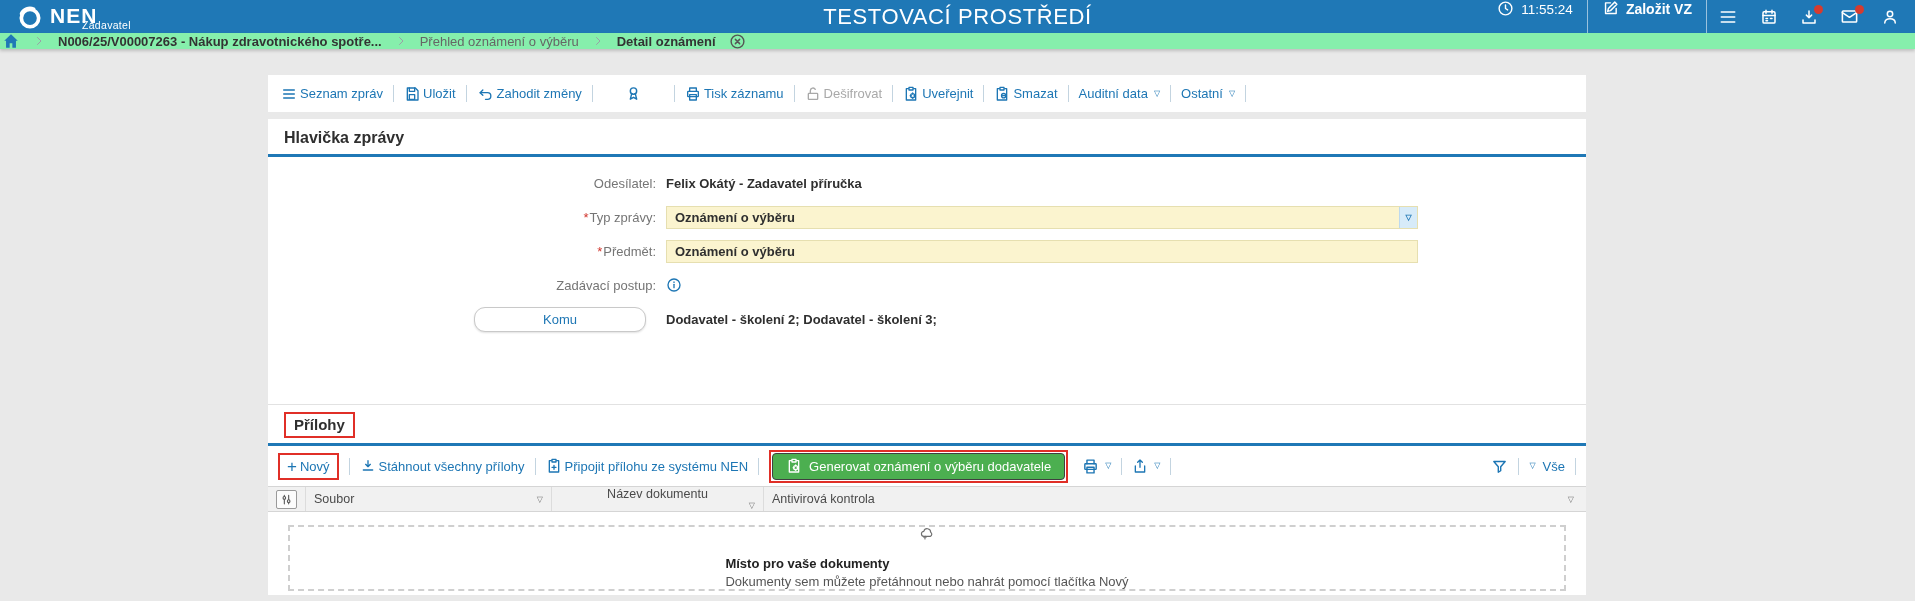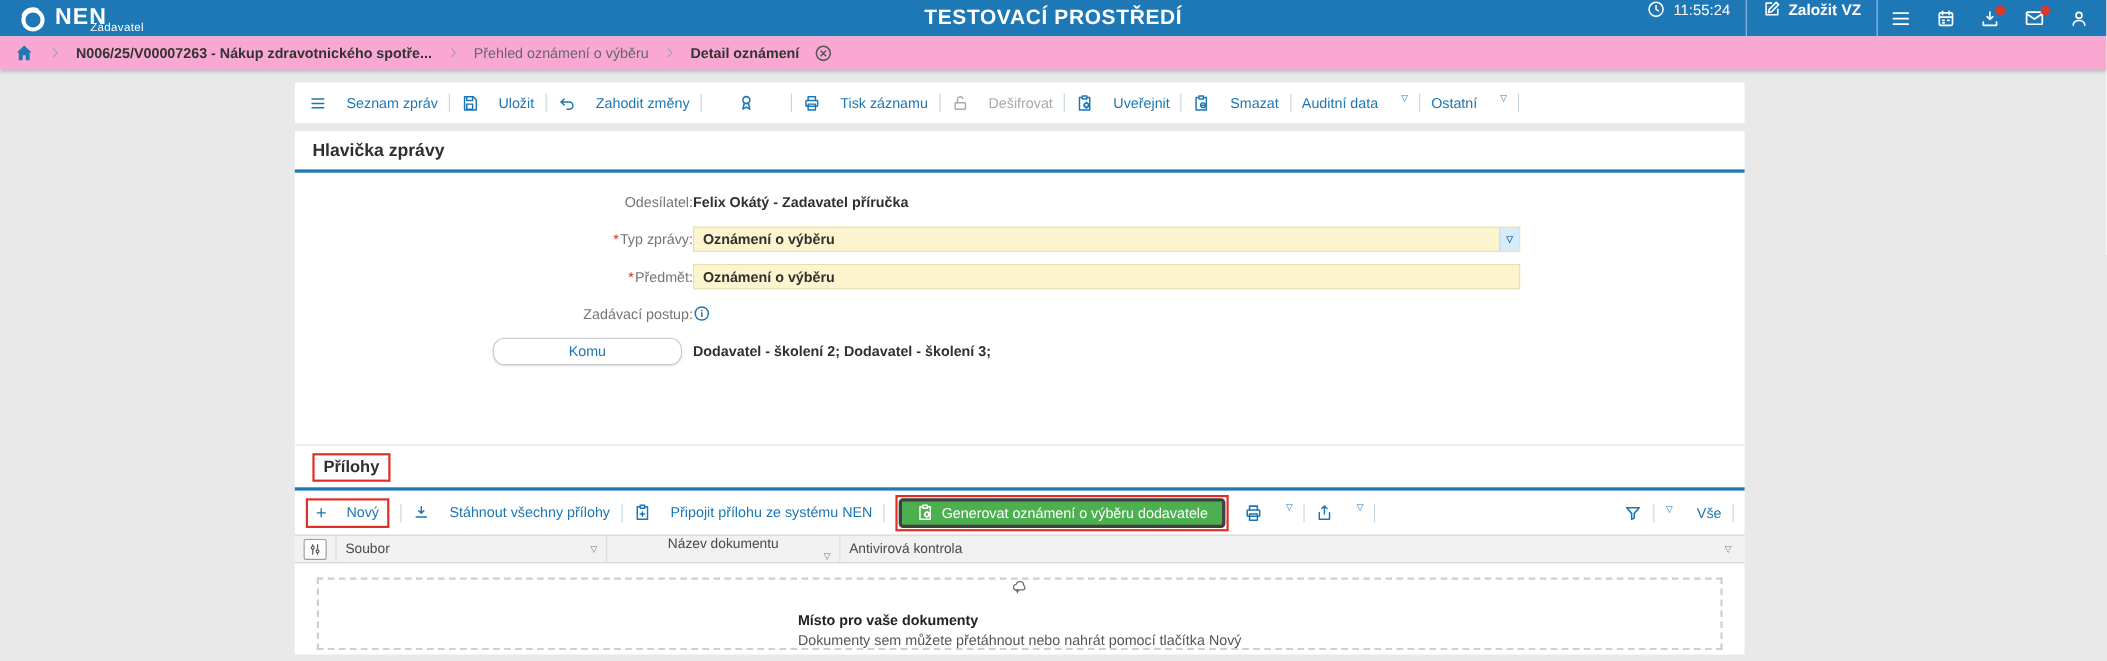--- a/index.html
+++ b/index.html
@@ -6,68 +6,68 @@
   html,body { width:1915px; height:601px; }
   body { font-family:"Liberation Sans", sans-serif; }
   #screen { position:relative; width:1915px; height:601px; background:#e9e9e9; overflow:hidden; }
 
   
   .topbar { position:absolute; top:0; left:0; width:100%; height:33px; background:#1f78b6; color:#ffffff; display:flex; align-items:center; }
   .brand { display:flex; align-items:flex-start; padding-left:16px; gap:6px; position:relative; height:100%; }
   .brand svg { margin-top:4px; }
   .brand-text { font-size:21px; font-weight:bold; letter-spacing:1px; line-height:1; margin-top:5px; }
   .brand-sub { position:absolute; left:82px; top:19px; font-size:10.5px; font-weight:normal; letter-spacing:0.3px; }
-  .env-title { position:absolute; left:50%; transform:translateX(-50%); font-size:19px; font-weight:bold; letter-spacing:0.6px; }
+  .env-title { position:absolute; left:50%; transform:translateX(-50%); font-size:22px; font-weight:normal; letter-spacing:0.6px; }
   .top-right { margin-left:auto; display:flex; align-items:center; height:100%; }
   .top-item { display:flex; align-items:flex-end; gap:7px; padding:18px 14px; height:100%; font-size:13.5px; }
   .top-sep { width:1px; height:100%; background:rgba(255,255,255,0.55); }
   .zalozit { font-weight:bold; font-size:14px; }
   .icon-btn { position:relative; padding:0 11px; height:100%; display:flex; align-items:center; }
   .badge { position:absolute; top:5px; right:6px; width:9px; height:9px; border-radius:50%; background:#d63b2f; }
   .ic { stroke:currentColor; fill:none; stroke-width:2; stroke-linecap:round; stroke-linejoin:round; }
 
   
-  .crumbbar { position:absolute; top:33px; left:0; width:100%; height:30px; background:#f9a8d4; display:flex; align-items:center; padding-left:13px; gap:13px; font-size:13px; box-shadow:0 2px 3px rgba(0,0,0,0.18); z-index:5; }
+  .crumbbar { position:absolute; top:33px; left:0; width:100%; height:16px; background:#86efac; display:flex; align-items:center; padding-left:2px; gap:13px; font-size:13px; box-shadow:0 2px 3px rgba(0,0,0,0.18); z-index:5; }
   .crumb-strong { font-weight:bold; color:#333; }
   .crumb-dim { color:#666; }
   .chev { color:#9aa0a6; display:flex; }
 
   
   .card { position:absolute; left:268px; width:1318px; background:#fff; }
   .toolbar-card { top:75px; height:37px; display:flex; align-items:center; padding-left:13px; }
   .main-card { top:119px; height:476px; }
 
-  .tlink { color:#1d76b4; font-size:13px; display:flex; gap:18px; cursor:pointer; white-space:nowrap; }
+  .tlink { color:#1d76b4; font-size:13px; display:flex; align-items:center; gap:3px; cursor:pointer; white-space:nowrap; }
   .tlink.disabled { color:#a9a9a9; }
   .vdiv { width:1px; height:17px; background:#c3d4e0; margin:0 10px; flex:0 0 auto; }
   .ddtri { font-size:8px; line-height:1; margin-left:3px; color:#1d76b4; }
 
   .section-head { padding:10px 16px 7px; font-size:16px; font-weight:bold; color:#2f2f2f; }
   .blue-rule { height:3px; background:#1f78b6; }
 
   
   .form { padding-top:14px; font-size:13px; }
   .frow { display:flex; align-items:center; min-height:24px; margin-bottom:10px; }
-  .flabel { width:362px; text-align:right; padding-right:0; color:#757575; flex:0 0 auto; }
+  .flabel { width:362px; text-align:right; padding-right:10px; color:#757575; flex:0 0 auto;margin-left:36px; }
   .req { color:#d0342c; margin-right:1px; }
   .fvalue { font-weight:bold; color:#2f2f2f; display:flex; align-items:center; gap:8px; }
   .field { width:752px; height:23px; background:#fbf4cf; border:1px solid #e6dfb0; display:flex; align-items:center; padding-left:8px; font-weight:bold; color:#2f2f2f; position:relative; }
   .field.select { padding-right:18px; }
   .dd-box { position:absolute; right:0; top:0; width:18px; height:100%; background:#d7ebf9; border-left:1px solid #bdd9ee; color:#1d76b4; display:flex; align-items:center; justify-content:center; font-size:8px; }
   .komu-btn { width:172px; height:25px; margin-left:auto; margin-right:10px; background:#fff; border:1px solid #c9c9c9; border-radius:11px; color:#1d76b4; font-size:13px; display:flex; align-items:center; justify-content:center; box-shadow:0 1px 2px rgba(0,0,0,0.12); cursor:pointer; }
   .spacer { height:62px; }
   .hdiv { height:1px; background:#e2e2e2; }
 
   
   .attach-head { padding:7px 16px 5px; }
   .annot { border:2px solid #e02f27; }
   .attach-title { display:inline-block; font-size:15px; font-weight:bold; color:#2f2f2f; padding:2px 8px 3px; }
   .attach-toolbar { height:40px; display:flex; align-items:center; padding:0 8px 0 10px; }
   .novy-wrap { padding:3px 7px; display:flex; align-items:center; }
-  .green-btn { background:#4caf50; border:3px solid #404040; color:#fff; font-size:13px; border-radius:4px; height:27px; padding:0 13px; display:flex; align-items:center; gap:7px; cursor:pointer; white-space:nowrap; }
+  .green-btn { background:#4caf50; border:1px solid #404040; color:#fff; font-size:13px; border-radius:4px; height:27px; padding:0 13px; display:flex; align-items:center; gap:7px; cursor:pointer; white-space:nowrap; }
   .gb-wrap { padding:1px; display:flex; }
   .right-tools { margin-left:auto; display:flex; align-items:center; }
   .plus { font-size:17px; font-weight:normal; line-height:1; }
 
   
   .thead { height:26px; background:#f1f1f1; border-top:1px solid #d5d5d5; border-bottom:1px solid #d5d5d5; display:flex; align-items:center; font-size:12.5px; color:#4a4a4a; }
   .th { display:flex; align-items:center; height:100%; padding:0 8px; border-right:1px solid #dcdcdc; }
   .th .coltri { margin-left:auto; color:#777; font-size:8px; padding-left:6px; }
   .th-icon { width:38px; justify-content:center; border-right:1px solid #dcdcdc; }
   .icon-box { width:21px; height:19px; background:#fcfcfc; border:1px solid #9a9a9a; border-radius:2px; display:flex; align-items:center; justify-content:center; color:#555; }

